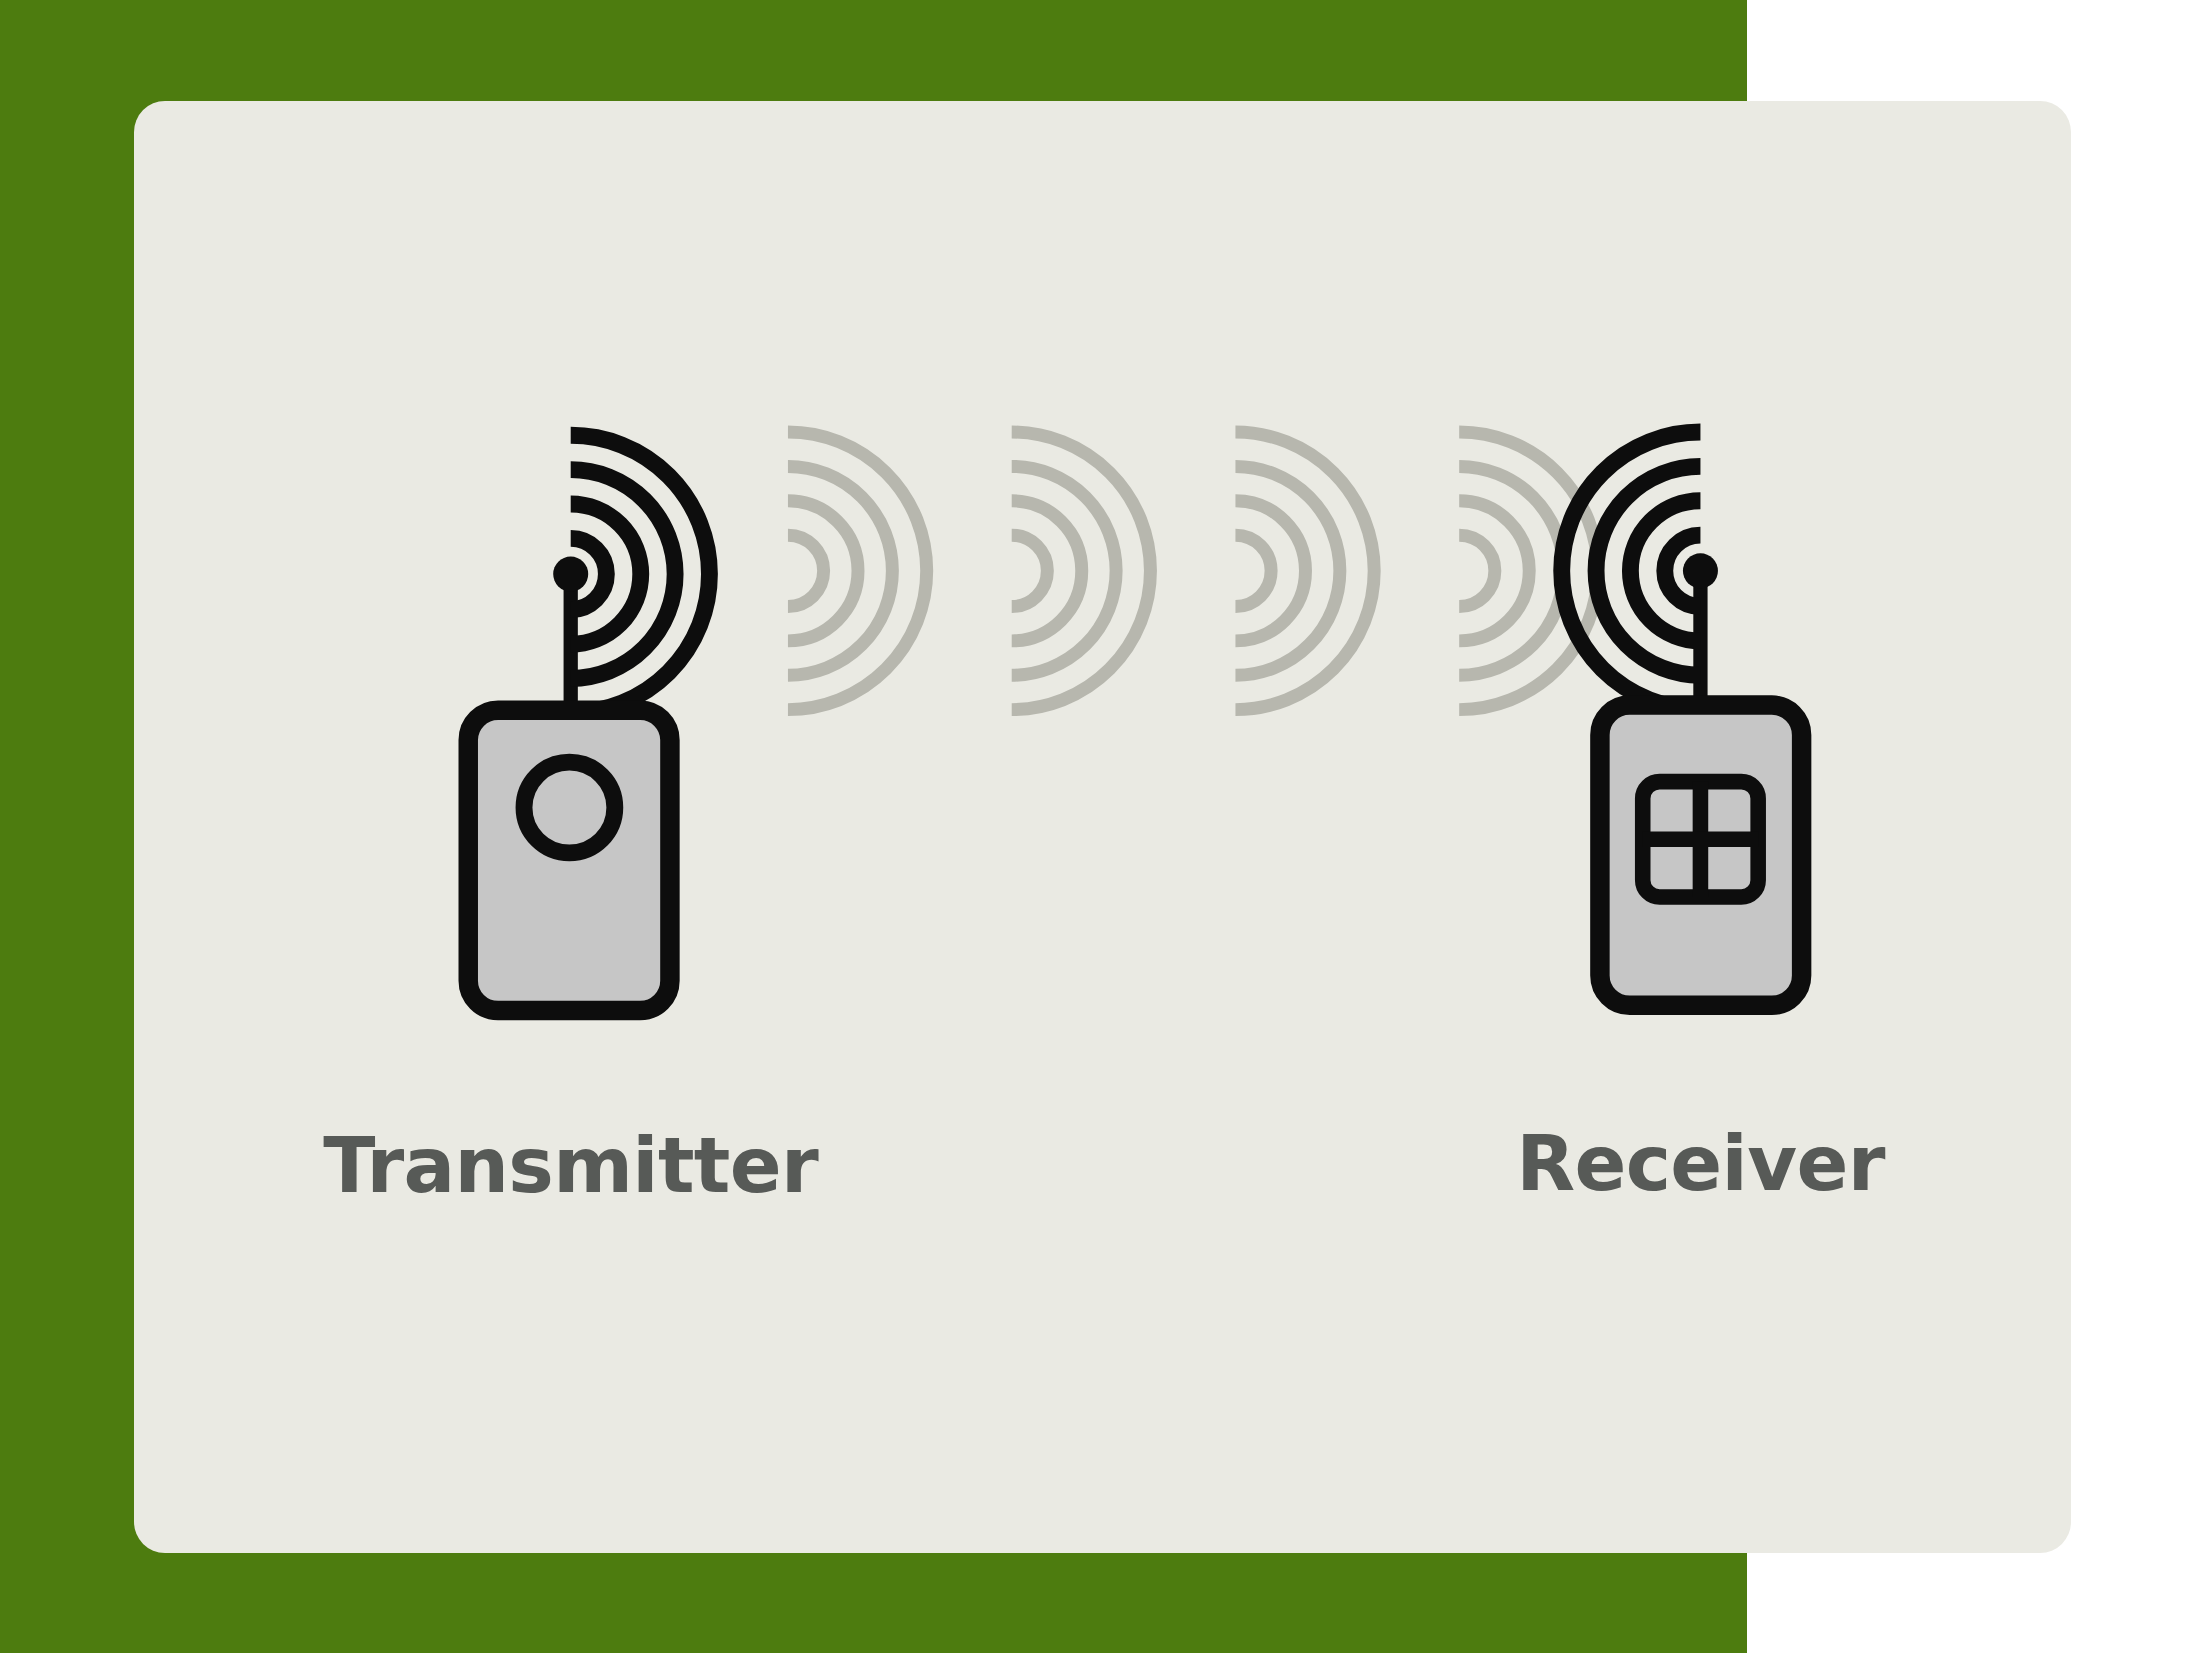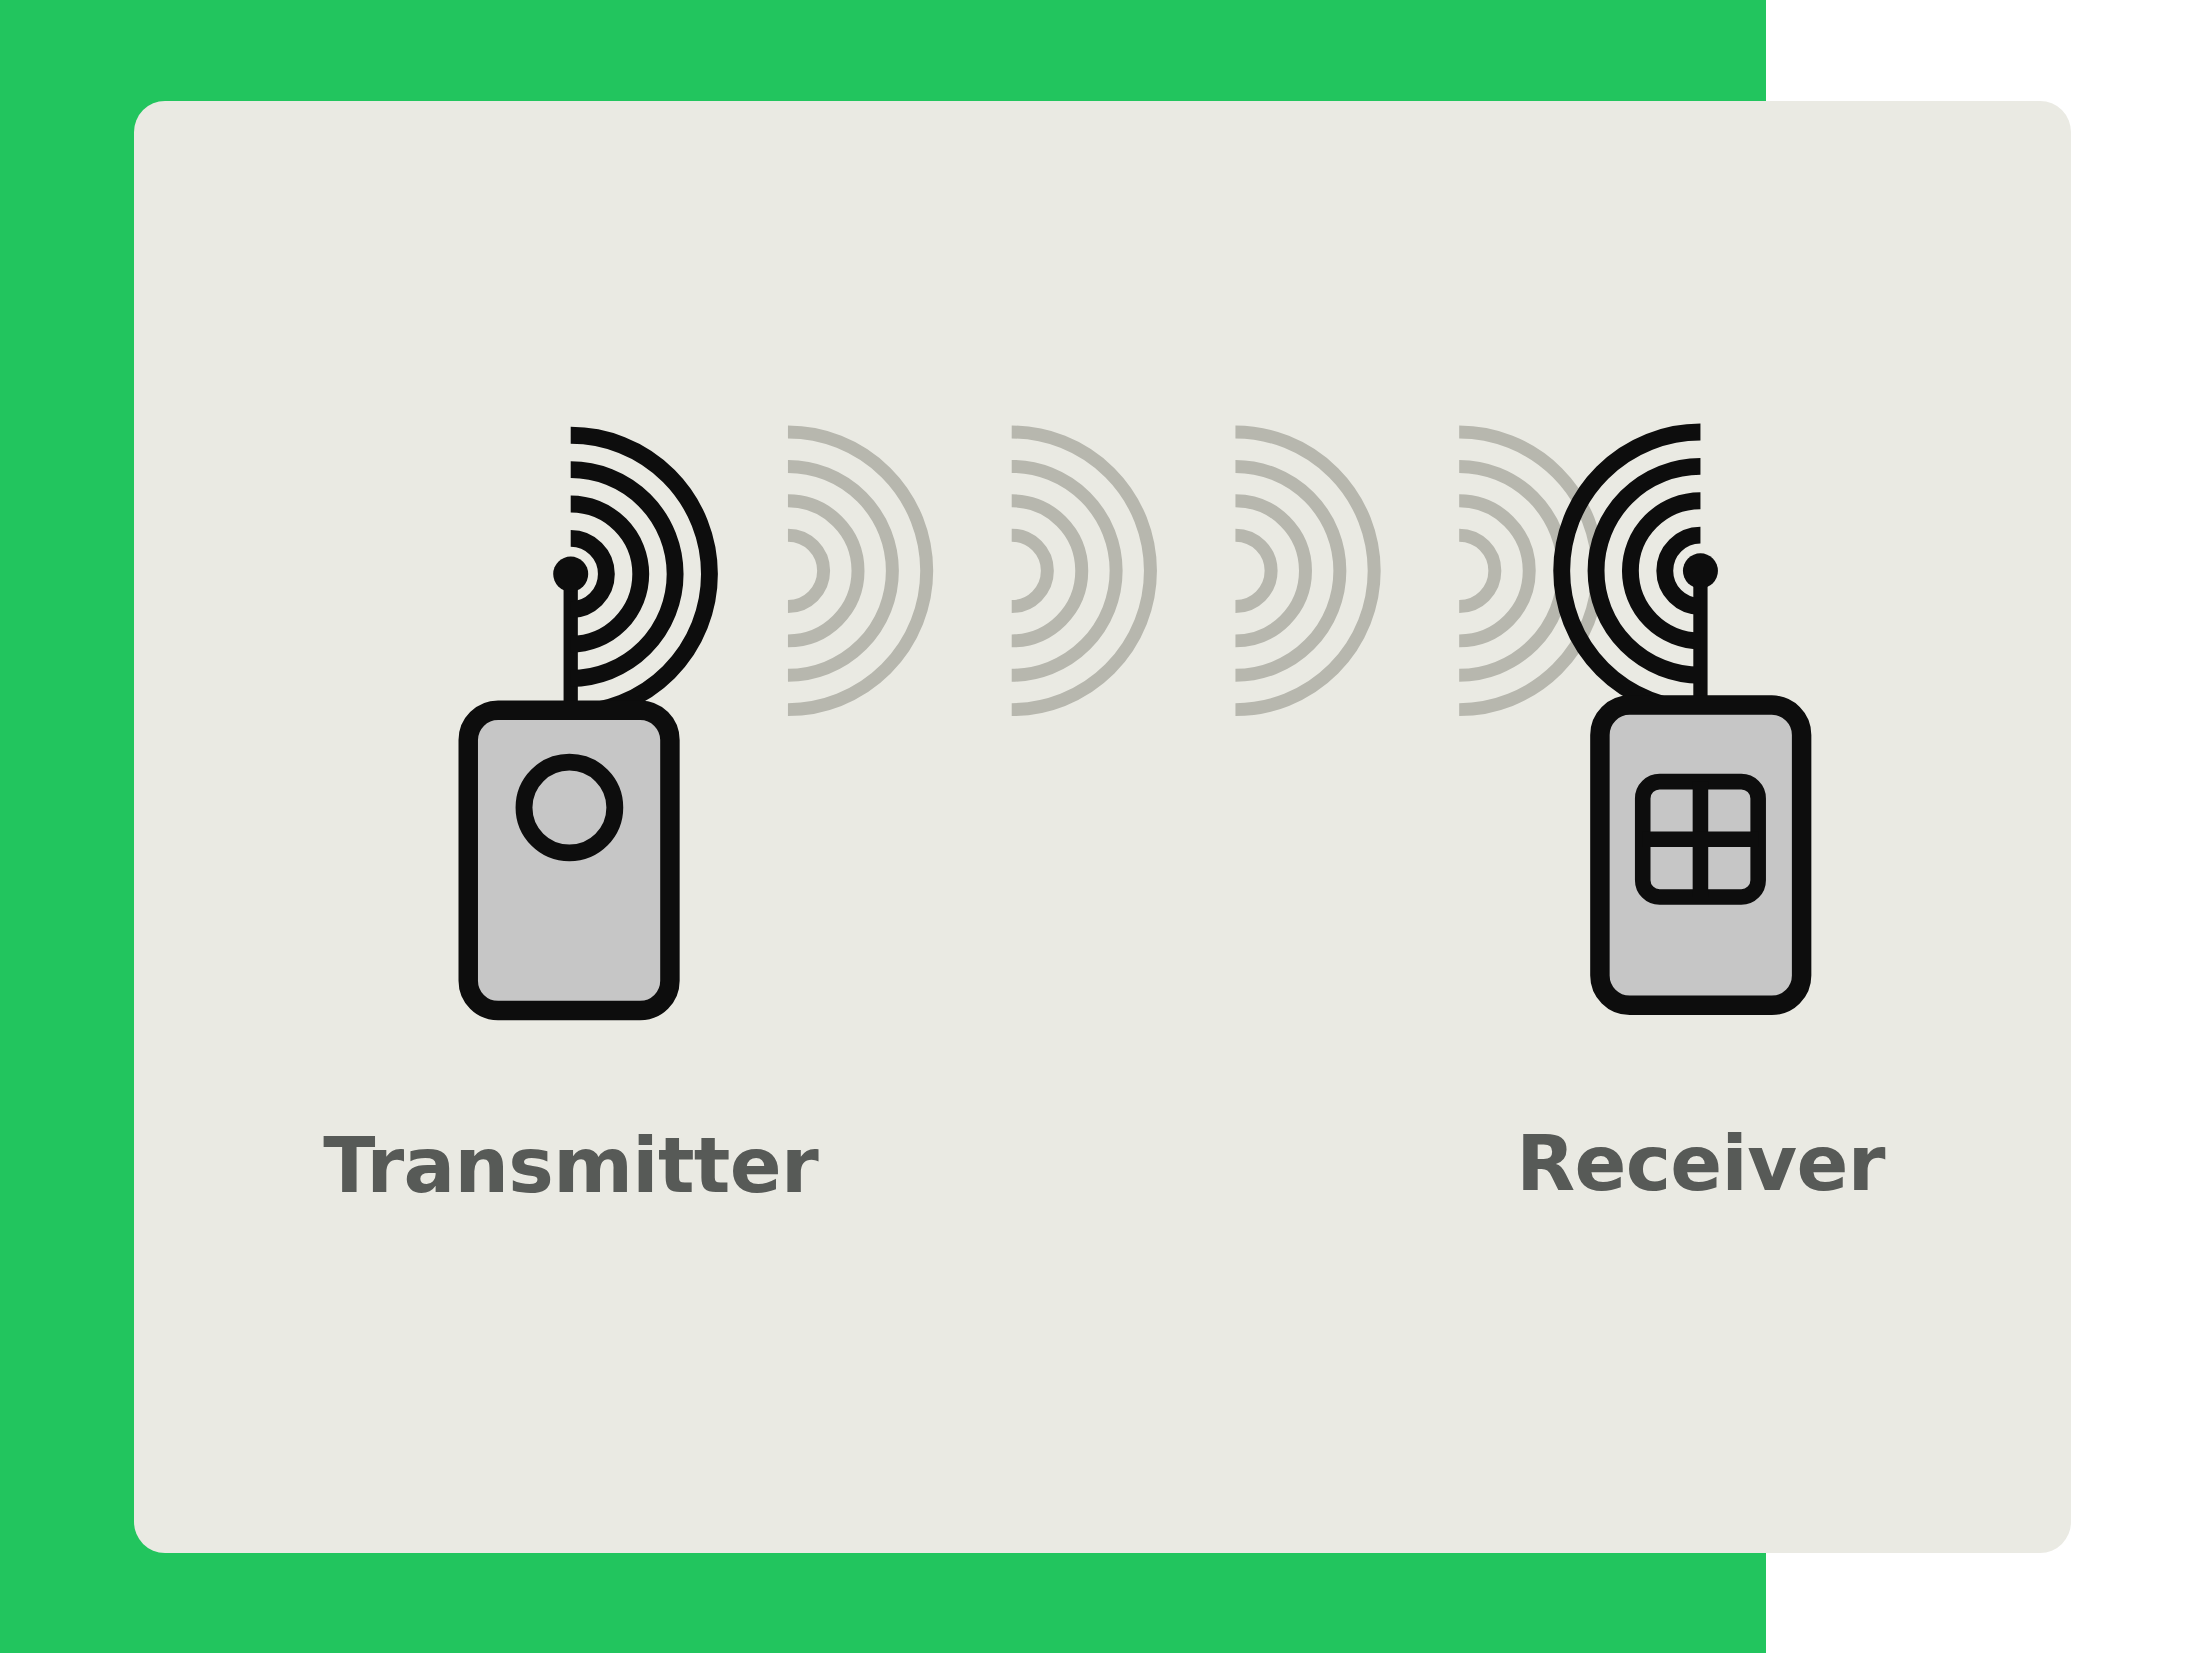--- a/index.html
+++ b/index.html
@@ -10,22 +10,21 @@
   body {
     width: 2205px;
     height: 1654px;
     font-family: "DejaVu Sans", sans-serif;
     overflow: hidden;
   }
   #stage {
     position: relative;
     width: 1747px;
     height: 1654px;
-    background: #22c55e;
-    padding-left: 19px;
+    background: #4d7c0f;
   }
   #diagram-card {
     position: absolute;
     left: 134px;
     top: 101px;
     width: 1937px;
     height: 1452px;
     background: #eaeae3;
     border-radius: 31px;
   }

